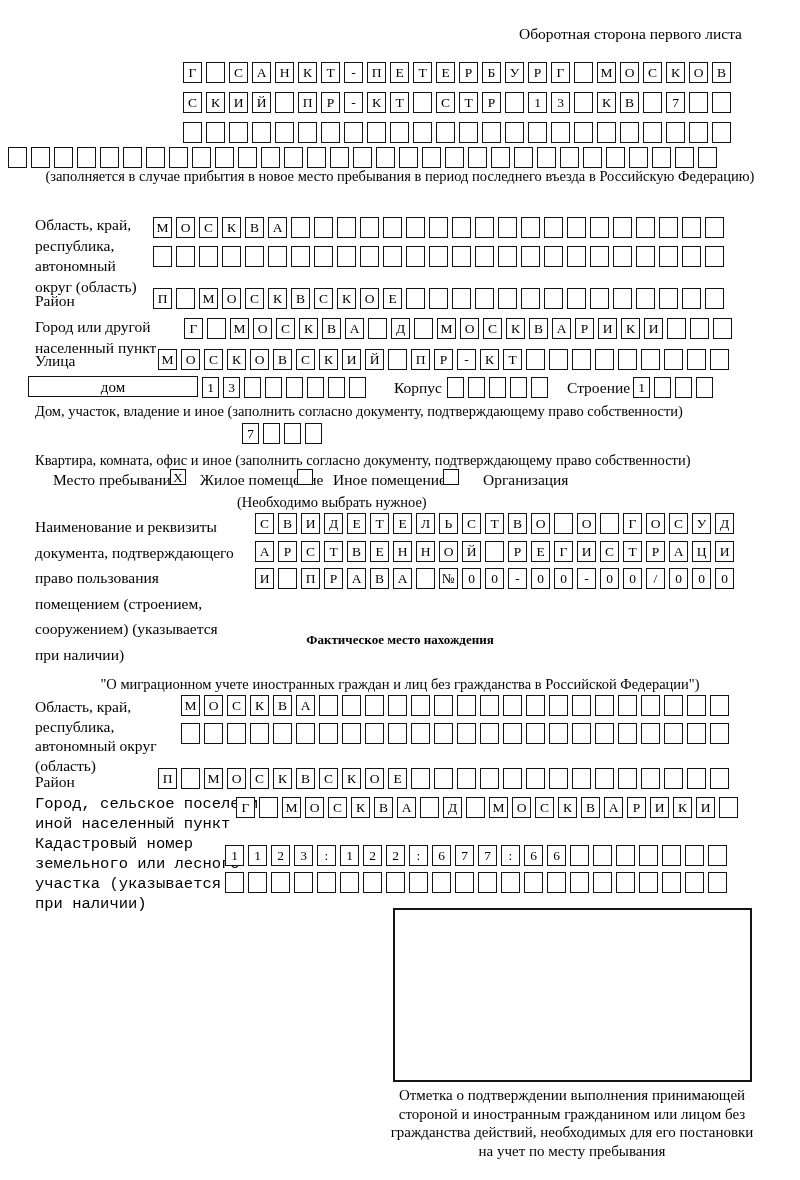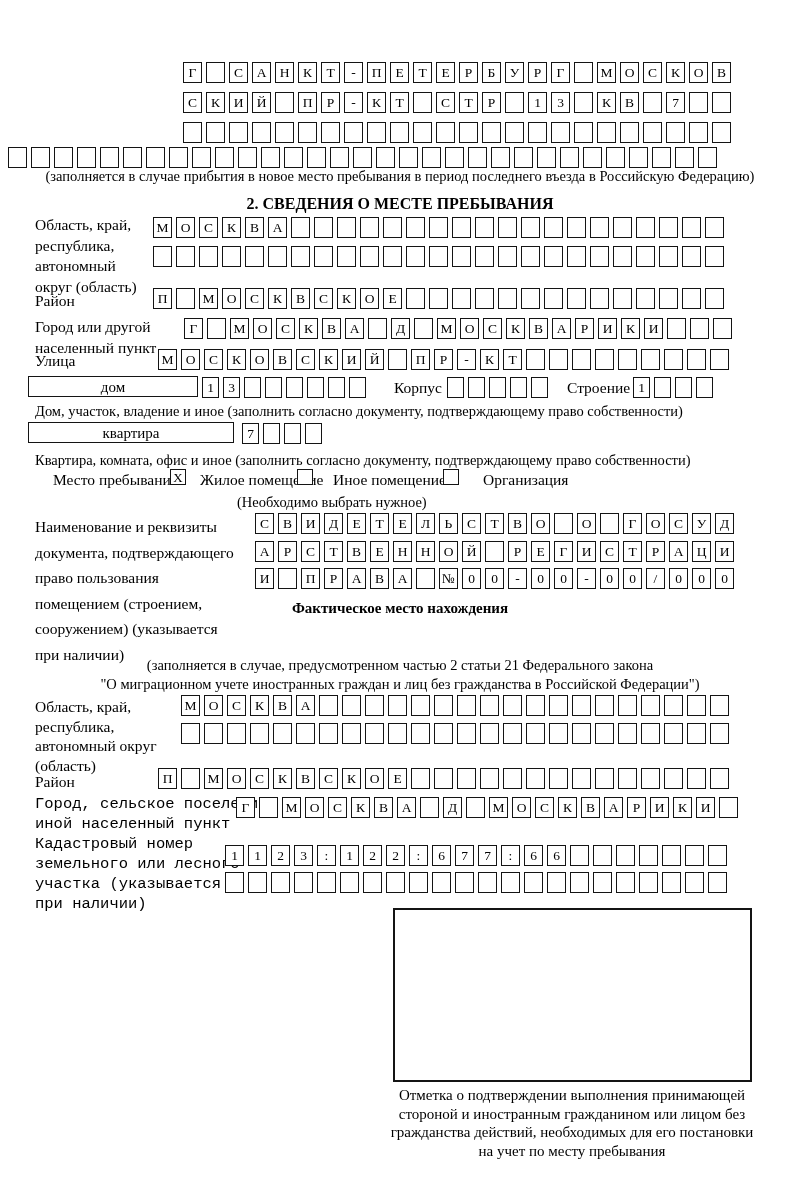--- a/index.html
+++ b/index.html
@@ -31,20 +31,21 @@
     text-align:center;font-size:13px;line-height:15px;background:#fff;
   }
   .stamp-box{position:absolute;border:2px solid #141414;background:#fff;}
   .stamp-cap{position:absolute;text-align:center;font-size:15px;line-height:18.6px;white-space:pre-line;}
 </style>
 </head>
 <body>
 
 <div class="page">
 
+  <div class="lbl" style="top:24px;right:58px;left:auto;">Оборотная сторона первого листа</div>
 
   <div class="cells" style="left:183px;top:62px;">
       <span class="cell">Г</span>
       <span class="cell"></span>
       <span class="cell">С</span>
       <span class="cell">А</span>
       <span class="cell">Н</span>
       <span class="cell">К</span>
       <span class="cell">Т</span>
       <span class="cell">-</span>
@@ -145,21 +146,20 @@
       <span class="cell"></span>
       <span class="cell"></span>
       <span class="cell"></span>
       <span class="cell"></span>
       <span class="cell"></span>
       <span class="cell"></span>
       <span class="cell"></span>
     </div>
   <div class="ctr cap" style="top:168px;">(заполняется в случае прибытия в новое место пребывания в период последнего въезда в Российскую Федерацию)</div>
 
-  <div class="ctr bold t16" style="top:195px;">2. СВЕДЕНИЯ О МЕСТЕ ПРЕБЫВАНИЯ</div>
 
   <div class="lbl" style="left:35px;top:215px;">Область, край,
 республика,
 автономный
 округ (область)</div>
   <div class="cells" style="left:153px;top:217px;">
       <span class="cell">М</span>
       <span class="cell">О</span>
       <span class="cell">С</span>
       <span class="cell">К</span>
@@ -321,21 +321,20 @@
     </div>
   <div class="lbl" style="left:567px;top:378px;">Строение</div>
   <div class="cells sm" style="left:633px;top:377px;">
       <span class="cell">1</span>
       <span class="cell"></span>
       <span class="cell"></span>
       <span class="cell"></span>
     </div>
   <div class="lbl cap" style="left:35px;top:401px;">Дом, участок, владение и иное (заполнить согласно документу, подтверждающему право собственности)</div>
 
-  <div class="box-label" style="left:28px;top:422px;width:204px;">квартира</div>
   <div class="cells sm" style="left:242px;top:423px;">
       <span class="cell">7</span>
       <span class="cell"></span>
       <span class="cell"></span>
       <span class="cell"></span>
     </div>
   <div class="lbl cap" style="left:35px;top:450px;">Квартира, комната, офис и иное (заполнить согласно документу, подтверждающему право собственности)</div>
 
   <div class="lbl" style="left:53px;top:470px;">Место пребывания:</div>
   <div class="chk" style="left:170px;top:469px;">X</div>
@@ -415,22 +414,21 @@
       <span class="cell">0</span>
       <span class="cell">-</span>
       <span class="cell">0</span>
       <span class="cell">0</span>
       <span class="cell">/</span>
       <span class="cell">0</span>
       <span class="cell">0</span>
       <span class="cell">0</span>
     </div>
 
-  <div class="ctr bold" style="top:600px;font-size:15px;">Фактическое место нахождения</div>
-  <div class="ctr cap" style="top:657px;">(заполняется в случае, предусмотренном частью 2 статьи 21 Федерального закона</div>
+  <div class="ctr bold" style="top:632px;font-size:13px;">Фактическое место нахождения</div>
   <div class="ctr cap" style="top:676px;">"О миграционном учете иностранных граждан и лиц без гражданства в Российской Федерации")</div>
 
   <div class="lbl lh195" style="left:35px;top:697px;">Область, край,
 республика,
 автономный округ
 (область)</div>
   <div class="cells" style="left:181px;top:695px;">
       <span class="cell">М</span>
       <span class="cell">О</span>
       <span class="cell">С</span>

